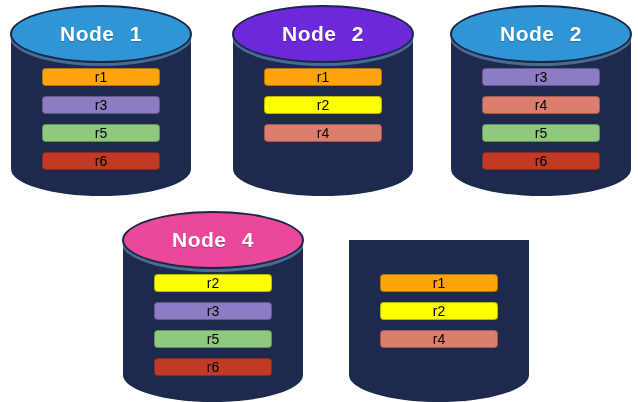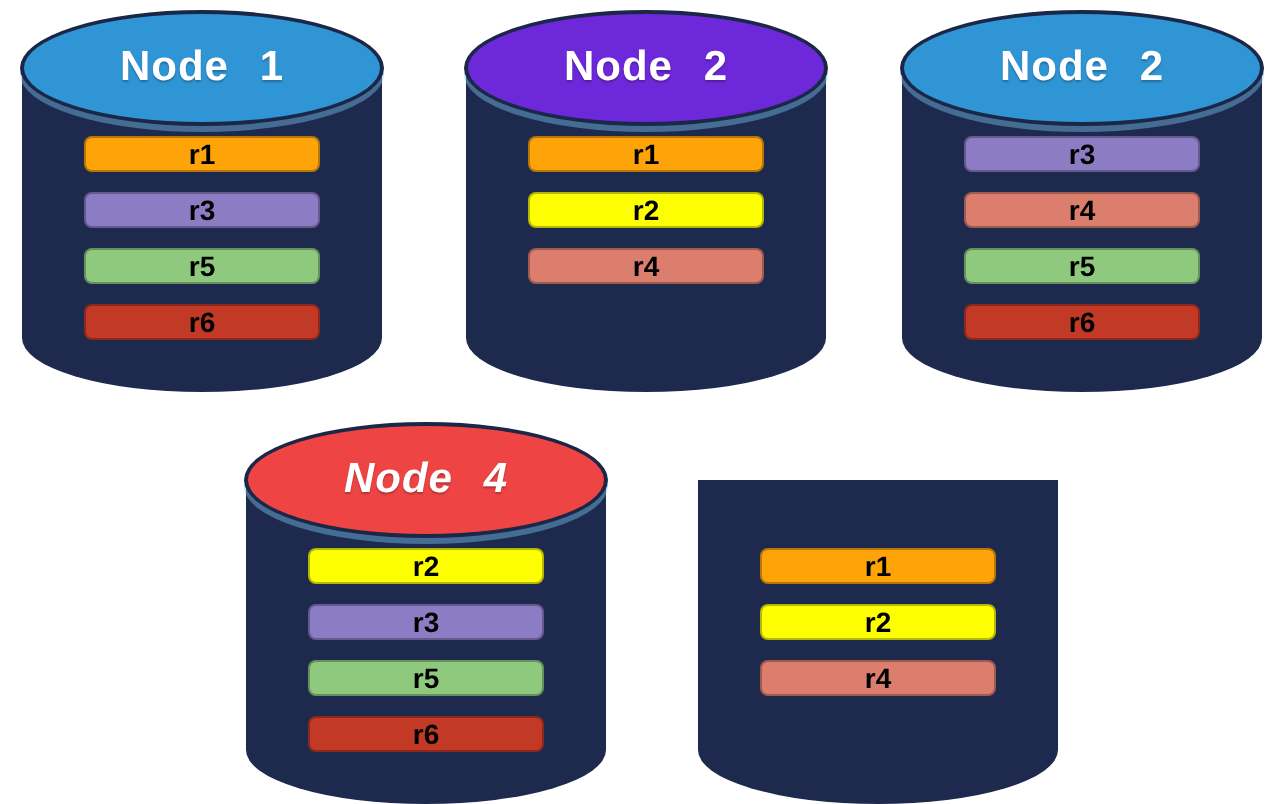--- a/index.html
+++ b/index.html
@@ -66,21 +66,21 @@
   .bar {
     width: 118px;
     height: 18px;
     border-radius: 4px;
     border: 1px solid rgba(0,0,0,0.28);
     box-sizing: border-box;
     display: flex;
     align-items: center;
     justify-content: center;
     font-size: 14px;
-    font-weight: bold;
+    font-weight: normal;
     color: #000000;
   }
 
   
   .n1 { left: 10px;  top: 5px; }
   .n2 { left: 232px; top: 5px; }
   .n3 { left: 450px; top: 5px; }
   .n4 { left: 122px; top: 211px; }
   .n5 { left: 348px; top: 211px; }
 </style>
@@ -122,21 +122,21 @@
     <div class="bars">
       <div class="bar" style="background: rgb(140, 124, 196); color: rgb(0, 0, 0);">r3</div>
       <div class="bar" style="background: rgb(219, 126, 109); color: rgb(0, 0, 0);">r4</div>
       <div class="bar" style="background: rgb(143, 201, 126); color: rgb(0, 0, 0);">r5</div>
       <div class="bar" style="background: rgb(194, 58, 37); color: rgb(0, 0, 0);">r6</div>
     </div>
   </div>
 
   <div class="cylinder n4">
     <div class="cyl-body" style="background: rgb(29, 42, 78);"></div>
-    <div class="cyl-top" style="background: #ef4444; border-color: rgb(27, 39, 71); font-style: italic;">
+    <div class="cyl-top" style="background: #ec4899; border-color: rgb(27, 39, 71);">
       <span class="node-title" style="color: rgb(255, 255, 255);">Node 4</span>
     </div>
     <div class="bars">
       <div class="bar" style="background: rgb(253, 255, 0); color: rgb(0, 0, 0);">r2</div>
       <div class="bar" style="background: rgb(140, 124, 196); color: rgb(0, 0, 0);">r3</div>
       <div class="bar" style="background: rgb(143, 201, 126); color: rgb(0, 0, 0);">r5</div>
       <div class="bar" style="background: rgb(194, 58, 37); color: rgb(0, 0, 0);">r6</div>
     </div>
   </div>
 

